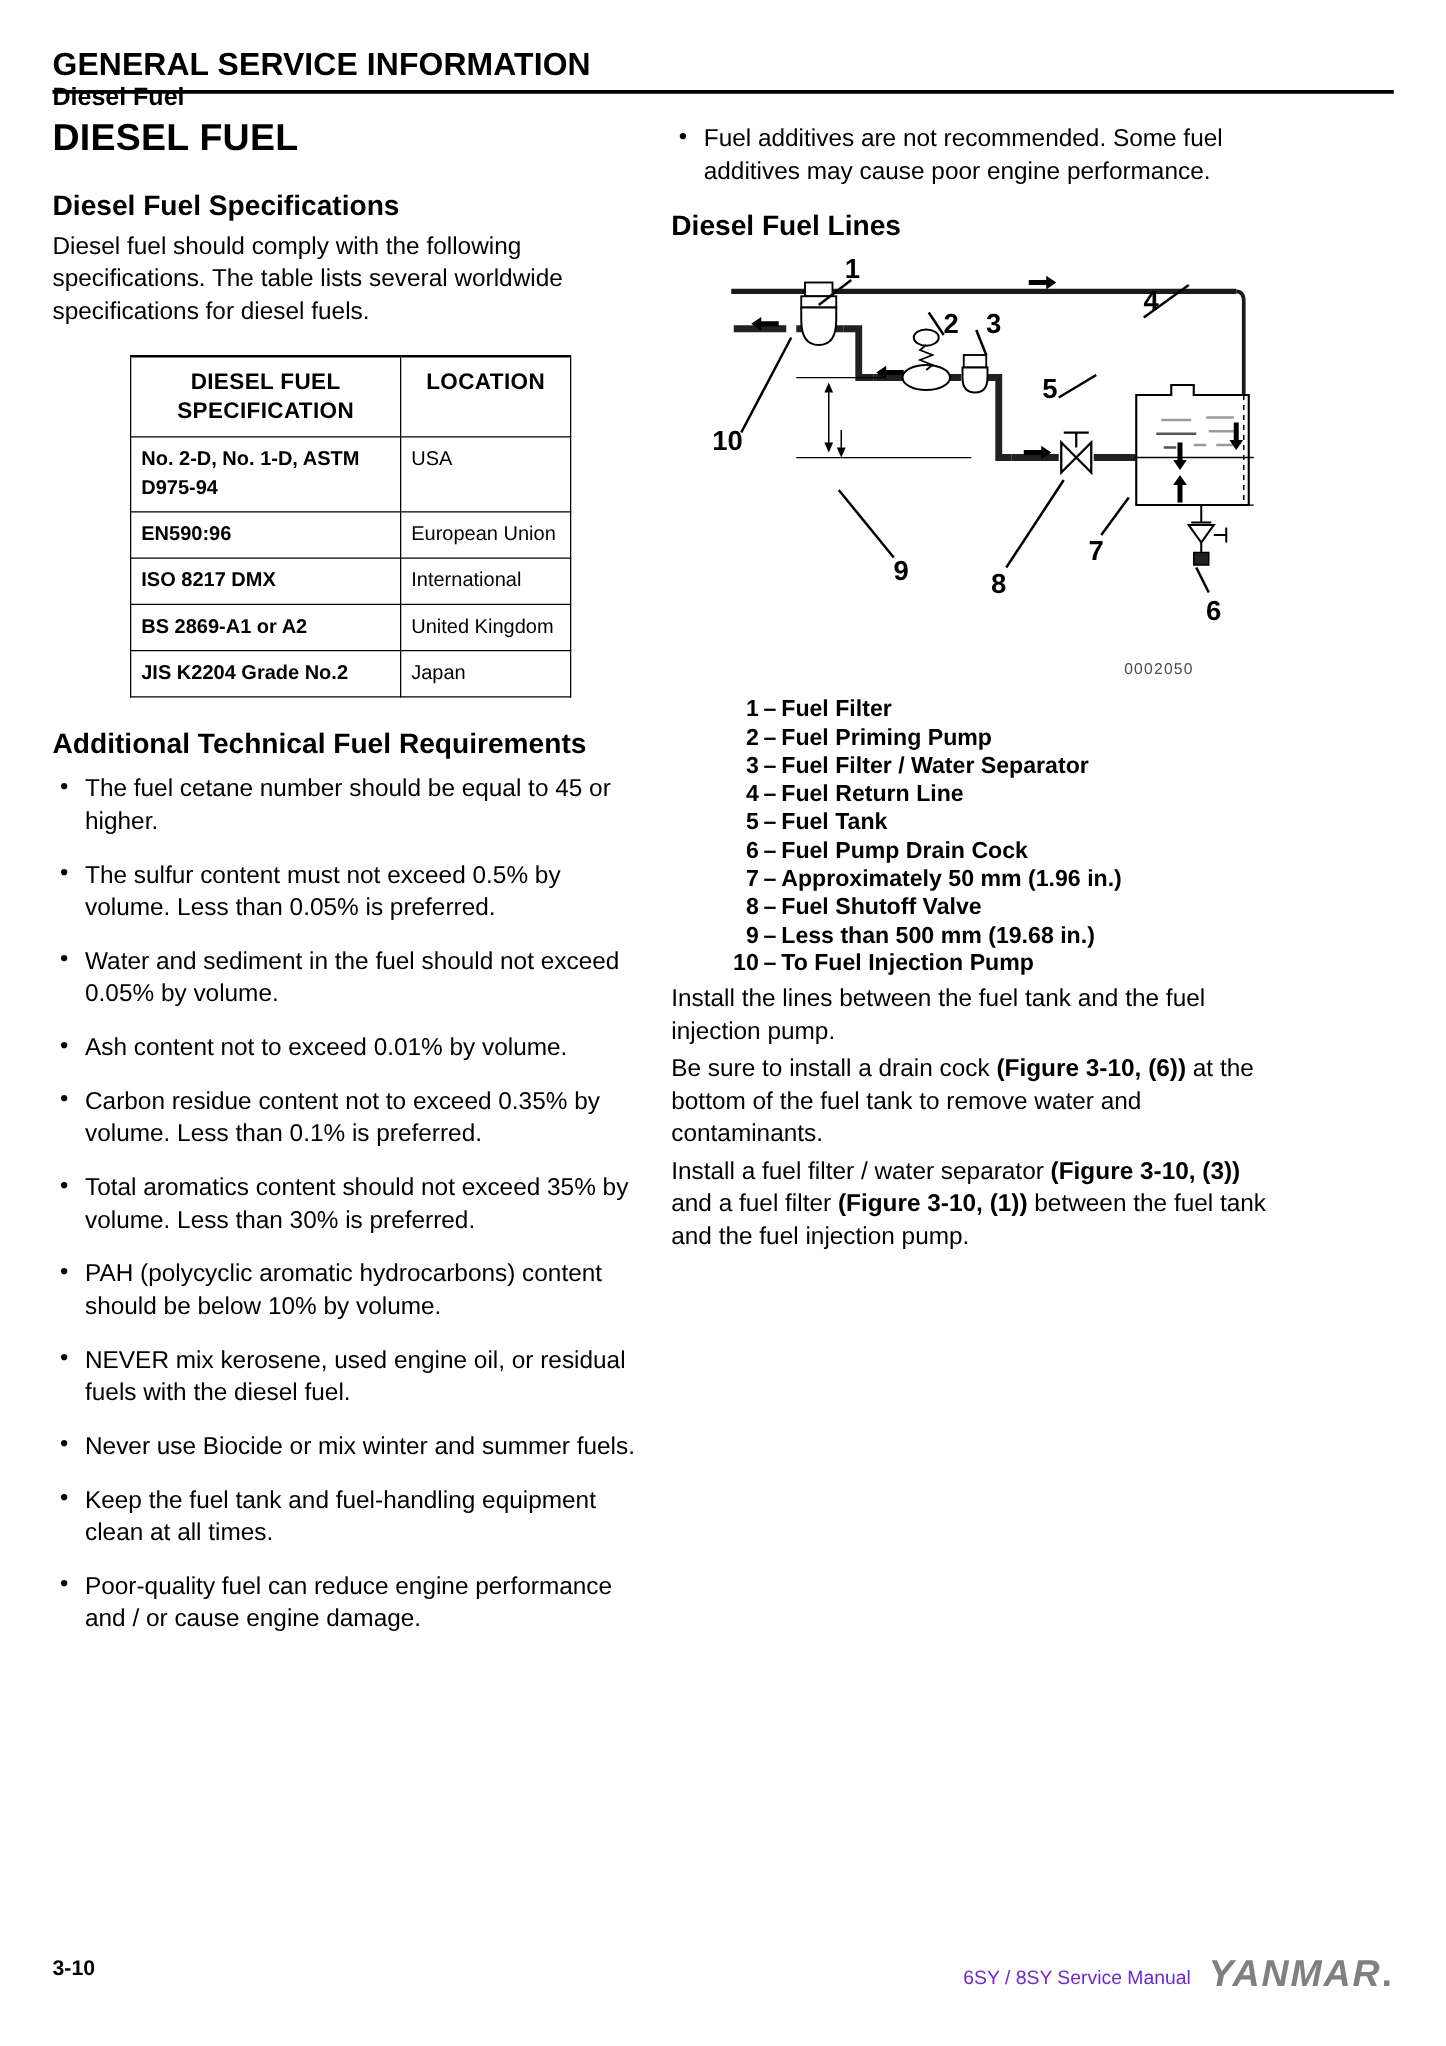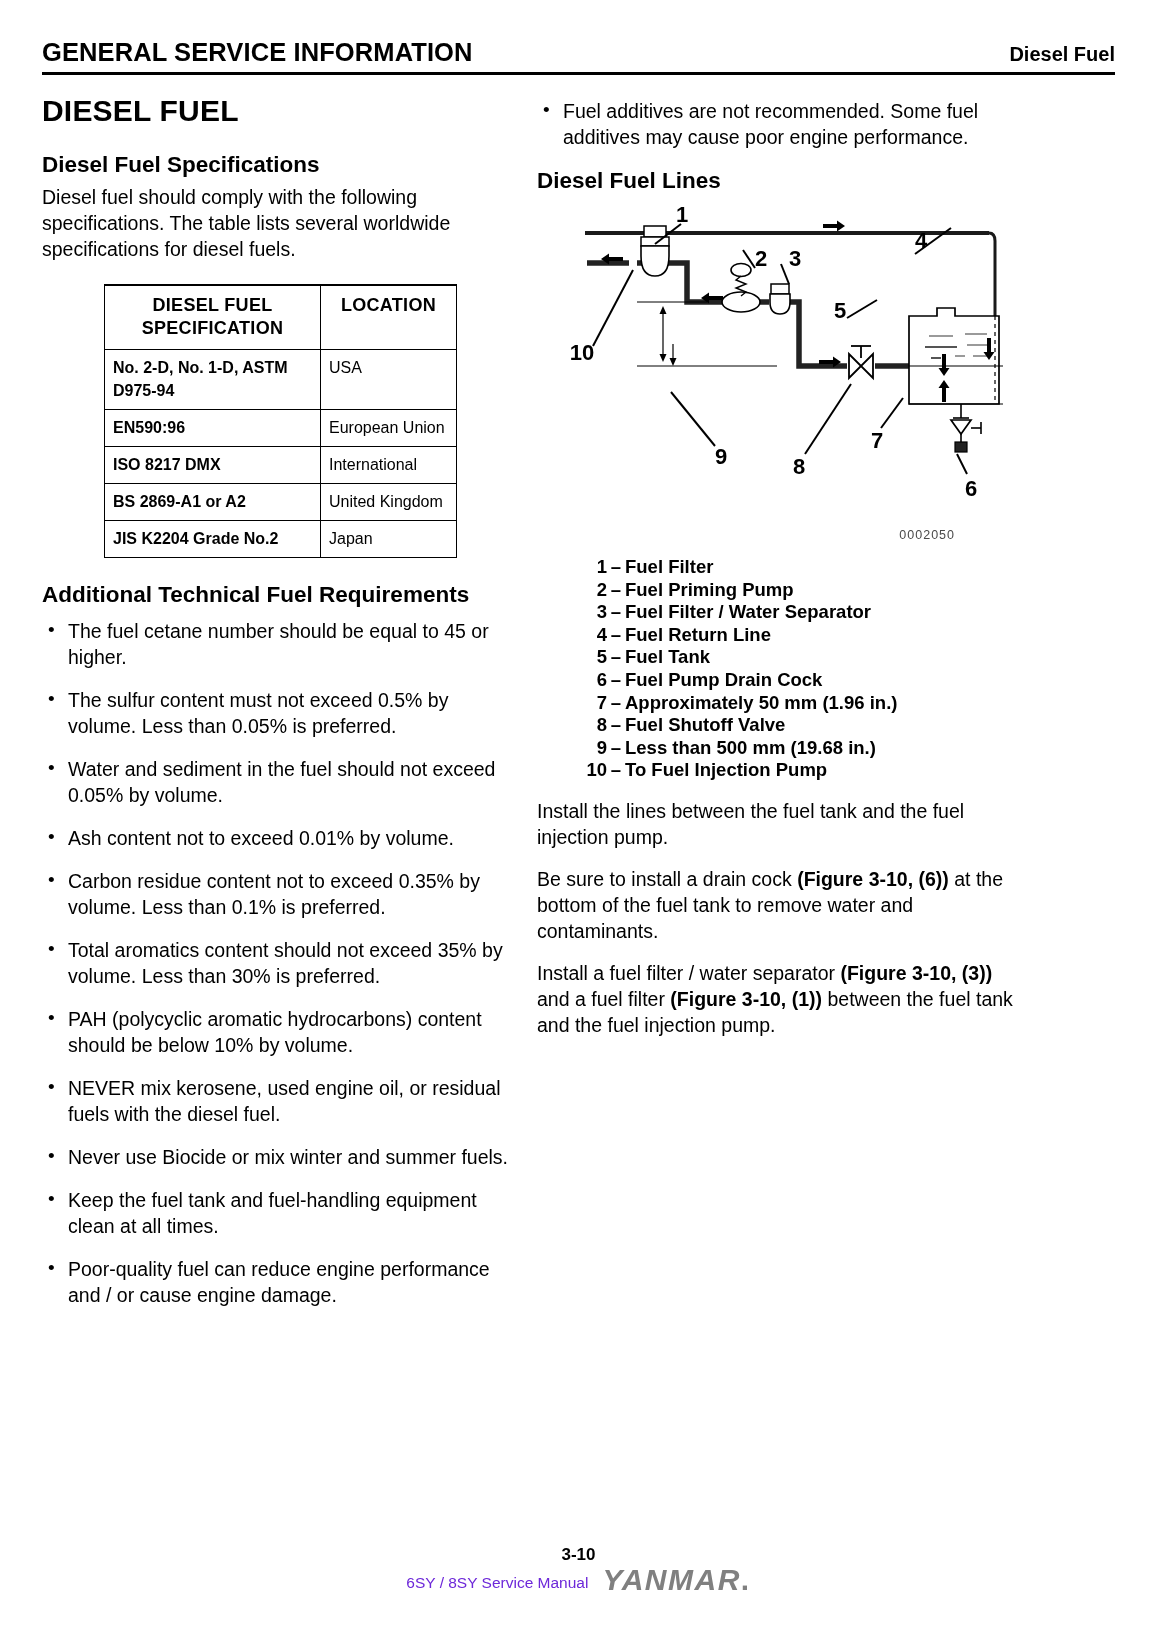--- a/index.html
+++ b/index.html
@@ -24,20 +24,21 @@
 
   
   .header {
     position: absolute;
     left: 42px;
     top: 38px;
     width: 1073px;
     display: flex;
     align-items: baseline;
     justify-content: space-between;
+    flex-direction: column;
   }
   .header-left {
     font-size: 25.5px;
     font-weight: bold;
     letter-spacing: 0.1px;
   }
   .header-right {
     font-size: 20px;
     font-weight: bold;
   }
@@ -75,21 +76,21 @@
     font-weight: bold;
     margin: 24px 0 6px 0;
   }
   h2.sec.tight { margin-top: 18px; }
 
   p.body {
     font-size: 19.5px;
     line-height: 26px;
     margin: 6px 0 0 0;
   }
-  p.body.gap { margin-top: 16px; }
+  p.body.gap { margin-top: 4px; }
 
   
   .table-wrap {
     margin: 22px 0 0 62px;
     width: 352px;
   }
   table.spec {
     border-collapse: collapse;
     width: 352px;
     table-layout: fixed;
@@ -194,23 +195,22 @@
 
   strong.ref { font-weight: bold; }
 
   
   .footer {
     position: absolute;
     left: 42px;
     bottom: 42px;
     width: 1073px;
     display: flex;
-    align-items: center;
+    align-items: flex-start;
     justify-content: space-between;
-    flex-direction: column;
   }
   .footer-page {
     font-size: 17px;
     font-weight: bold;
   }
   .footer-right {
     display: flex;
     align-items: flex-end;
     gap: 14px;
   }

